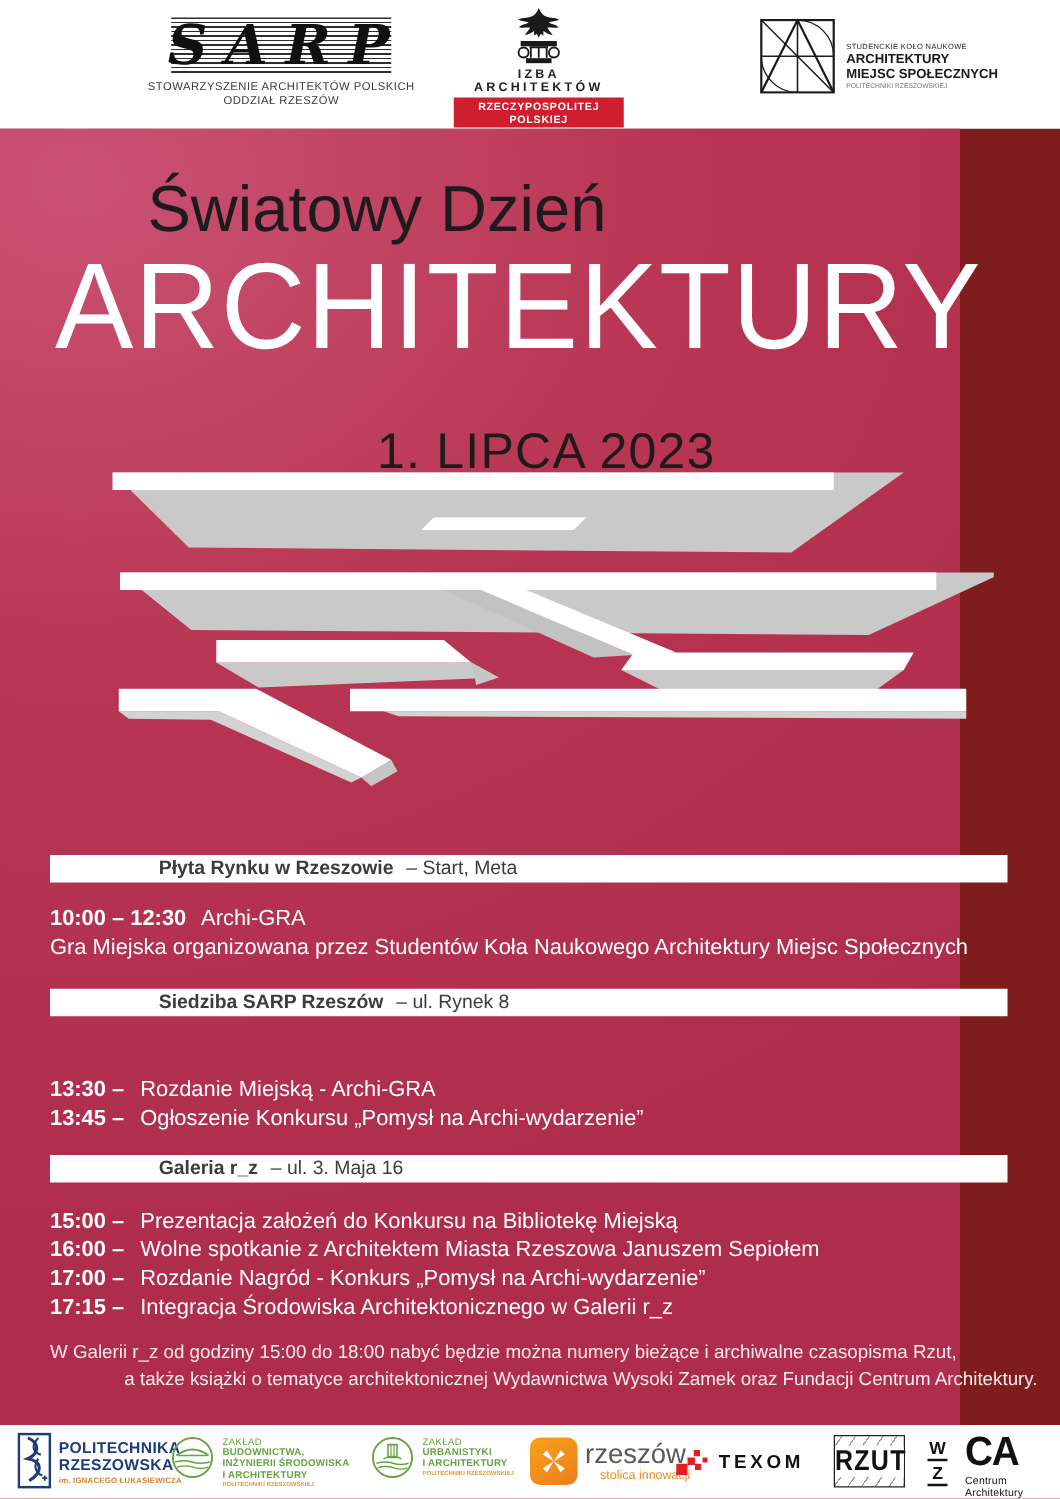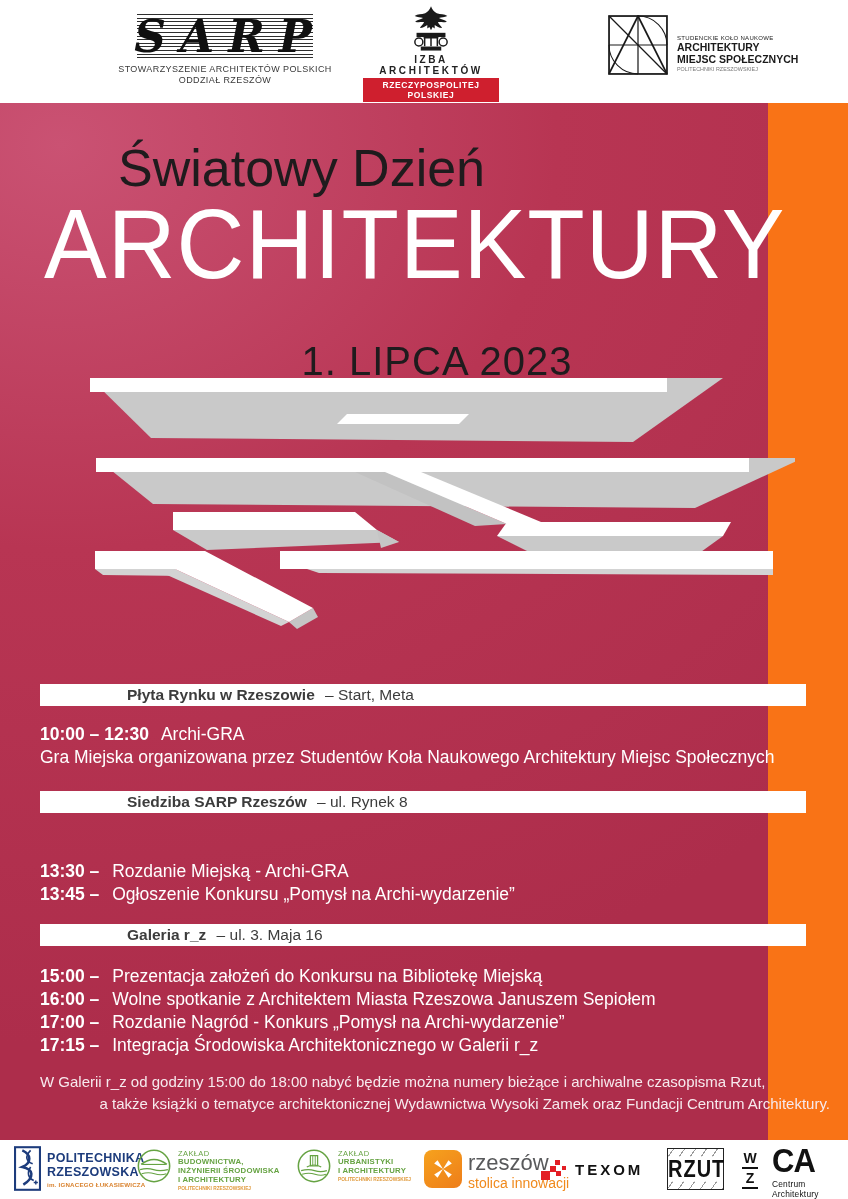--- a/index.html
+++ b/index.html
@@ -1,17 +1,17 @@
 <!DOCTYPE html>
 <html><head>
 <meta charset="utf-8">
 <style>
   html,body{margin:0;padding:0;background:#ffffff;}
   .poster{position:relative;width:848px;height:1199px;overflow:hidden;
-          font-family:"Liberation Sans",sans-serif;background:#f97316;}
+          font-family:"Liberation Sans",sans-serif;background:#7f1d1d;}
 
   
   .top-bar{position:absolute;left:0;top:0;width:848px;height:103px;background:#ffffff;}
 
   .sarp-block{position:absolute;left:95px;top:14px;width:260px;text-align:center;}
   .sarp-mark{position:relative;width:176px;height:46px;margin:0 auto;
      background:repeating-linear-gradient(180deg,#2e2e2e 0 1px,transparent 1px 3.6px);
      display:flex;align-items:center;justify-content:center;}
   .sarp-mark span{font-family:"DejaVu Serif",serif;font-weight:bold;font-style:italic;
      font-size:44px;line-height:46px;letter-spacing:14px;color:#101010;padding-left:10px;}
@@ -59,21 +59,21 @@
   .dept-text{margin-left:7px;}
   .dept-l1{font-size:7.5px;color:#66a343;letter-spacing:.4px;}
   .dept-lb{font-size:7.8px;font-weight:bold;color:#66a343;line-height:8.8px;letter-spacing:.2px;}
   .dept-sub{font-size:4.8px;font-weight:bold;color:#e09a3c;margin-top:1.5px;}
 
   .rzeszow{position:absolute;left:424px;top:10px;display:flex;}
   .rz-tile{width:38px;height:38px;border-radius:8px;background:linear-gradient(145deg,#f6a21d,#ee7d1a);
      display:flex;align-items:center;justify-content:center;}
   .rz-text{margin-left:6px;padding-top:1px;}
   .rz-name{font-size:22px;color:#58595b;line-height:24px;}
-  .rz-sub{font-size:14px;color:#f08a1d;margin-top:0;}
+  .rz-sub{font-size:10px;color:#f08a1d;margin-top:0;margin-left:12px;}
 
   .texom{position:absolute;left:541px;top:18px;display:flex;align-items:center;}
   .texom-ico{position:relative;width:26px;height:23px;}
   .texom-ico i{position:absolute;background:#e31e24;}
   .texom-name{margin-left:8px;font-size:15px;font-weight:bold;color:#111;letter-spacing:3px;}
 
   .rzut{position:absolute;left:667px;top:8px;width:57px;height:42px;border:1.5px solid #222;
      box-sizing:border-box;background:repeating-linear-gradient(125deg,#fff 0 4px,#9a9a9a 4px 5px,#fff 5px 9px);
      display:flex;align-items:center;}
   .rzut-band{width:100%;background:#fff;text-align:center;font-size:20px;font-weight:bold;

